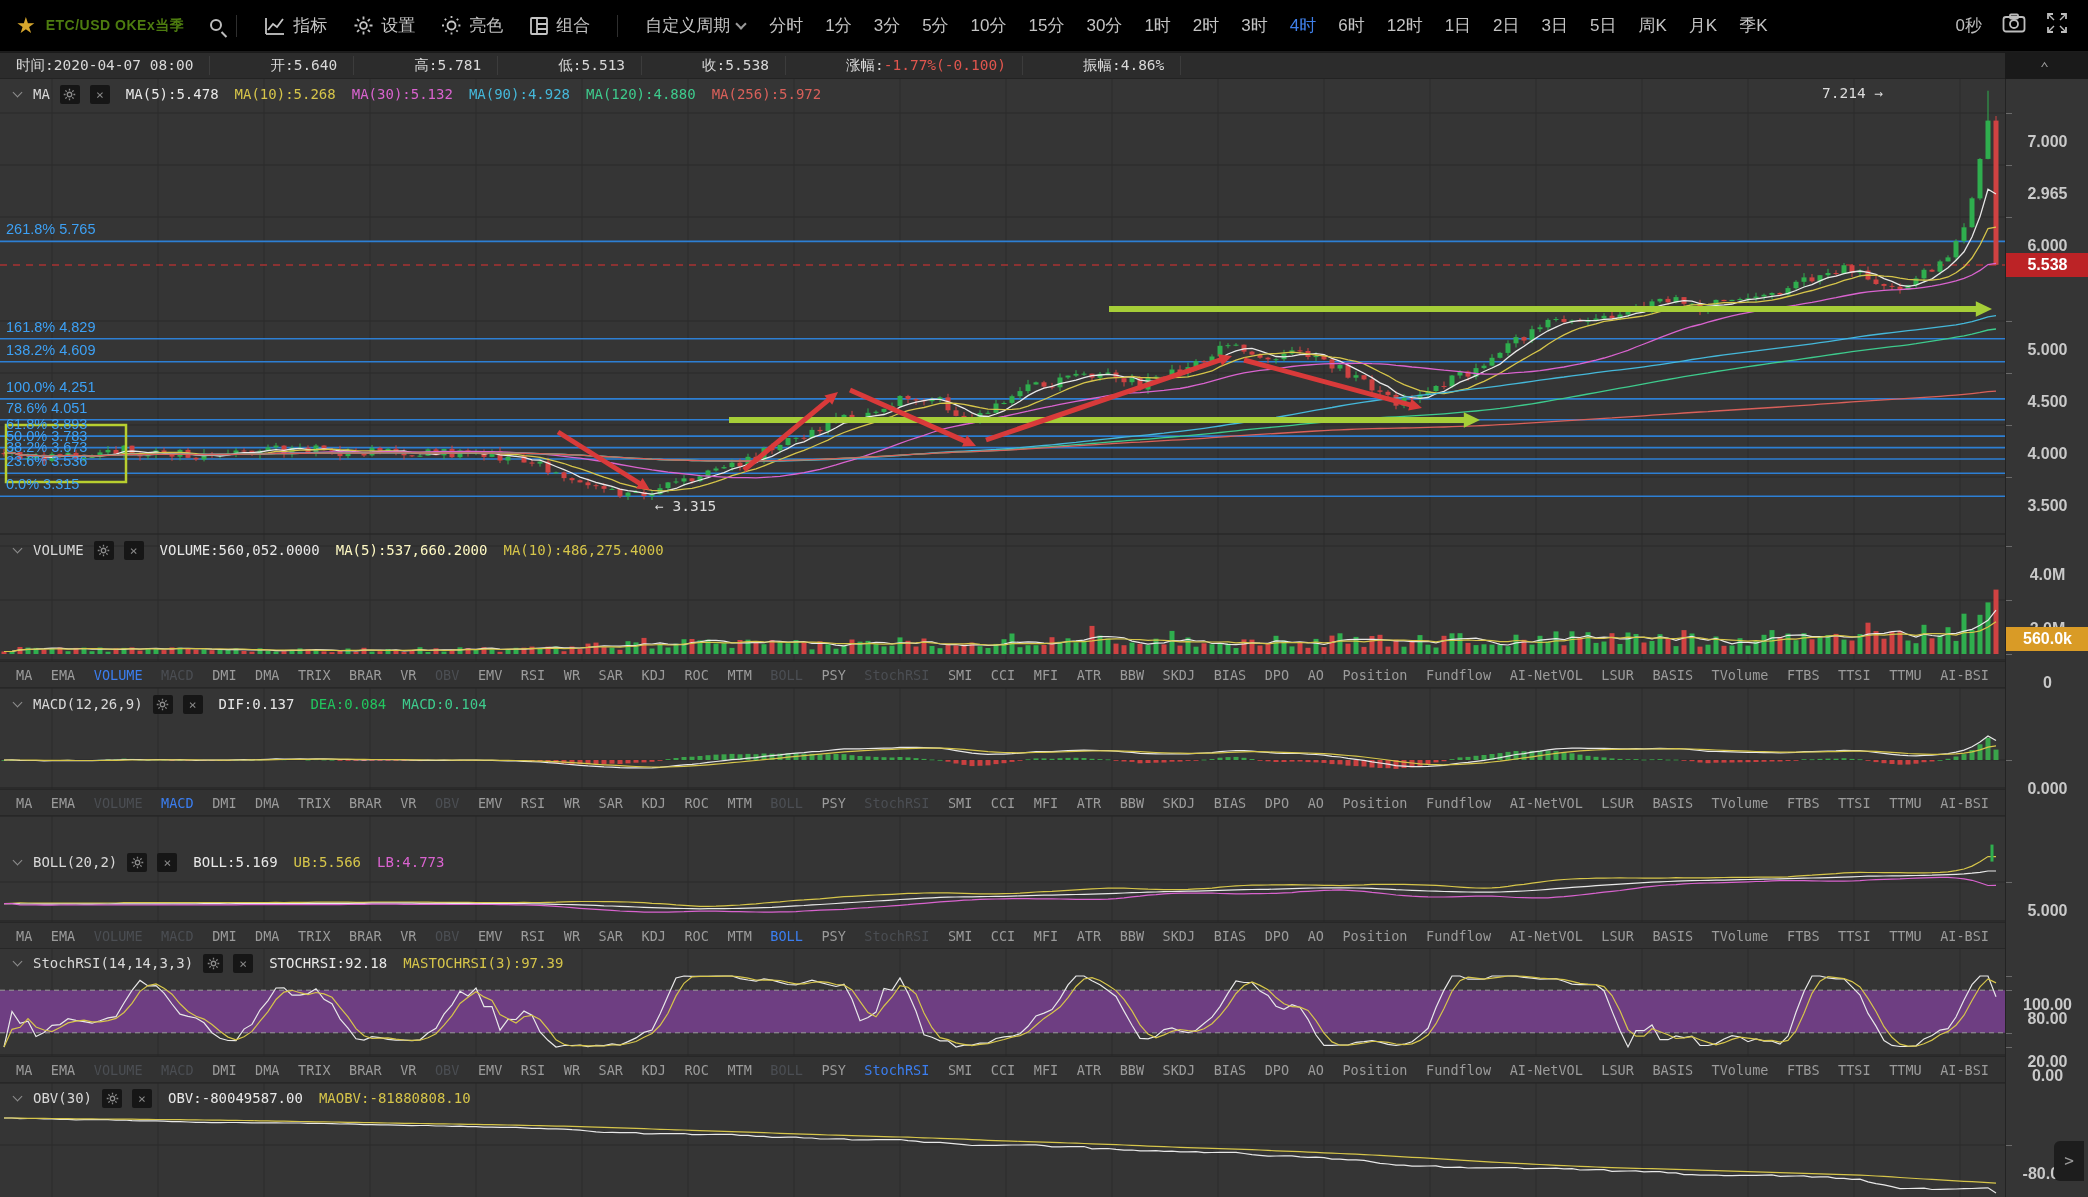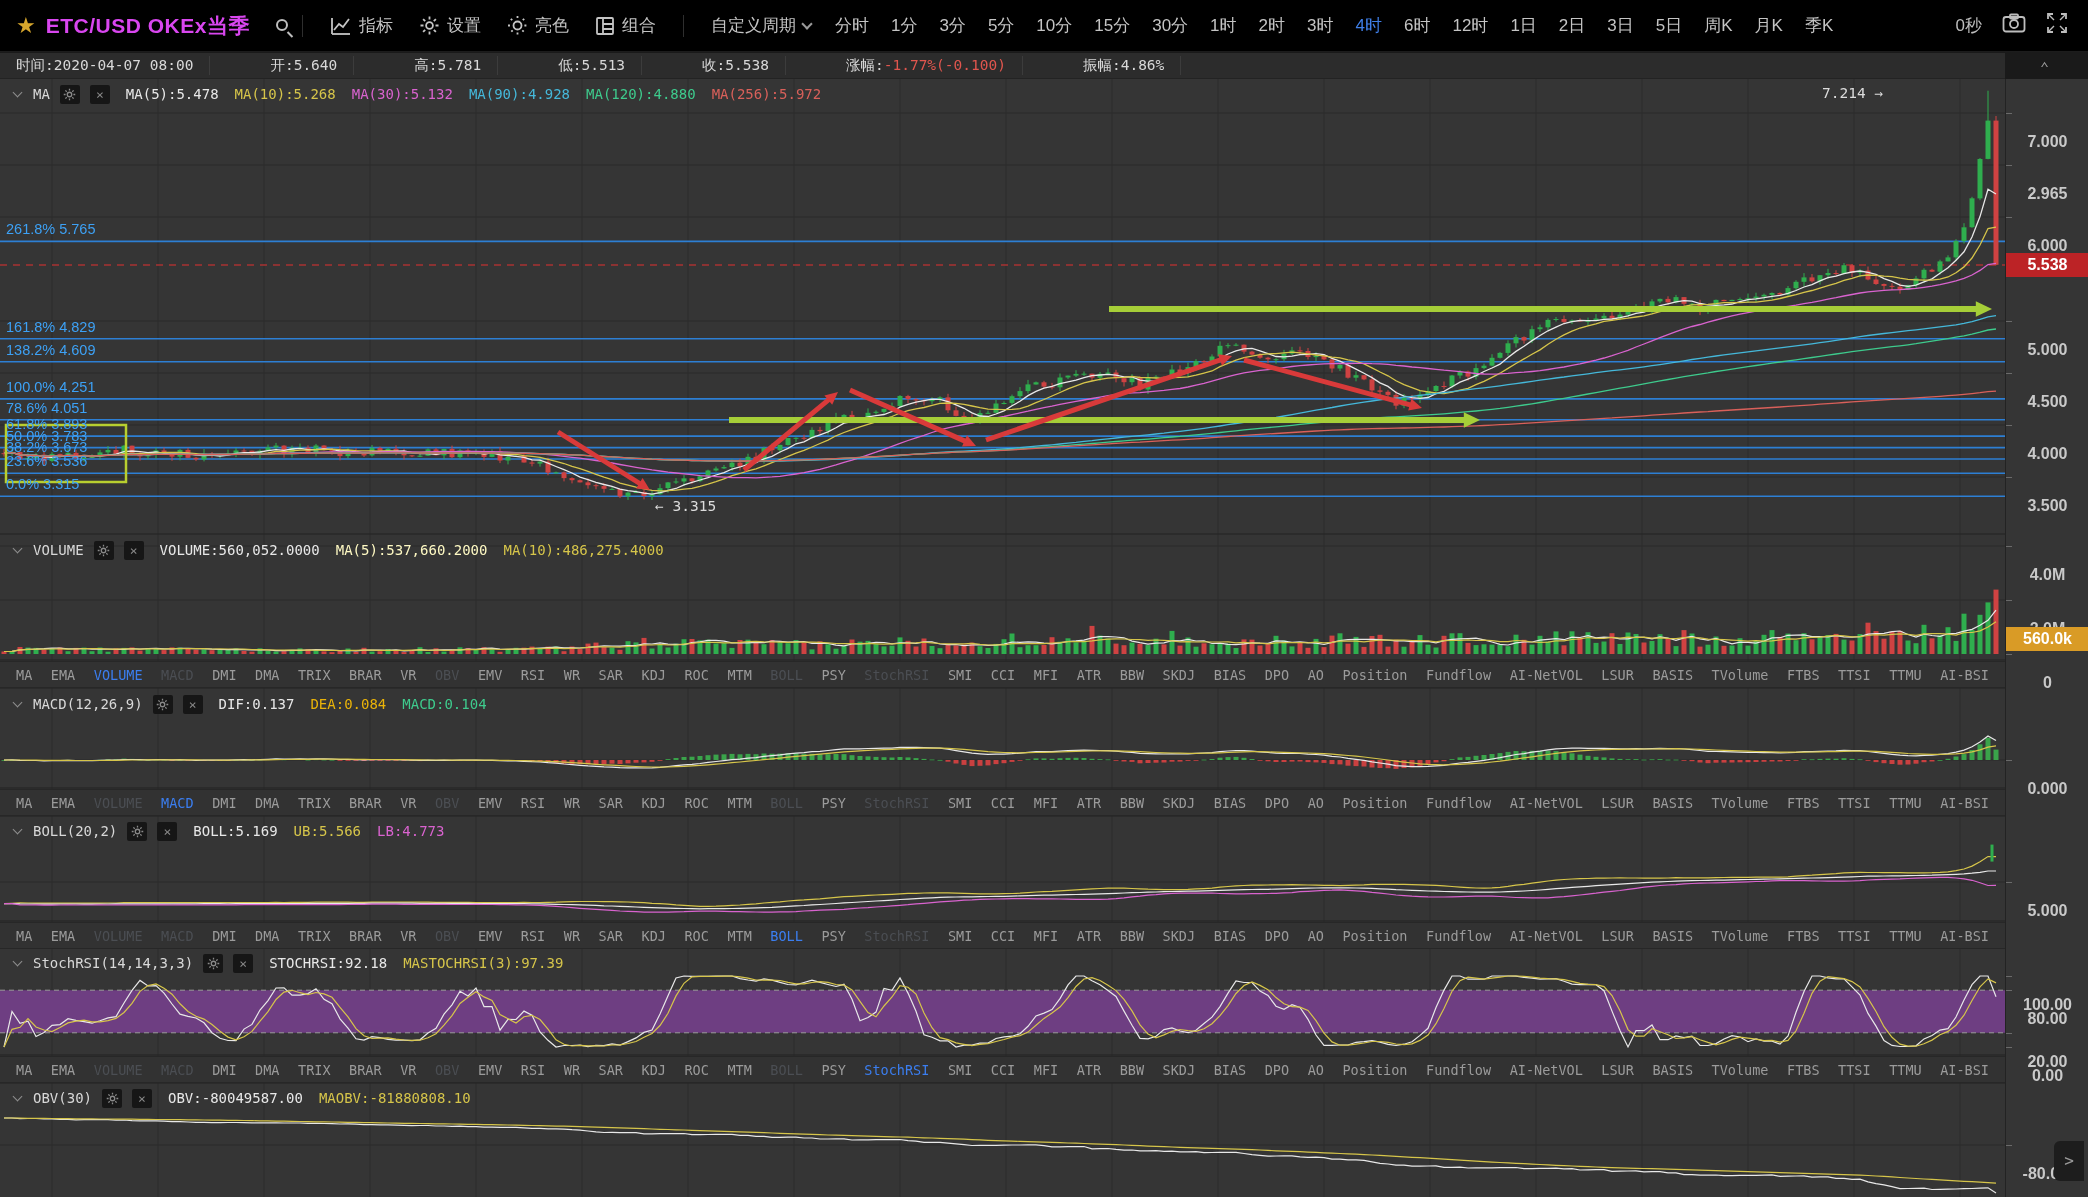--- a/index.html
+++ b/index.html
@@ -5,21 +5,21 @@
   * { margin:0; padding:0; box-sizing:border-box; }
   html,body { background:#1a1a1a; }
   body { width:2088px; height:1197px; position:relative; overflow:hidden;
          font-family:"Liberation Sans", sans-serif; }
 
   
   #toolbar { position:absolute; left:0; top:0; width:2088px; height:52px;
              background:#000; display:flex; align-items:center; color:#cfcfcf;
              border-bottom:1px solid #1c1c1c; font-size:17px; }
   #toolbar .star { color:#d6a62c; font-size:22px; margin:0 10px 0 16px; }
-  #toolbar .symbol { color:#d946ef; font-weight:bold; font-size:21px; letter-spacing:.5px; }
+  #toolbar .symbol { color:#4d7c0f; font-weight:bold; font-size:14px; letter-spacing:.5px; }
   .tb-sep { width:1px; height:22px; background:#2e2e2e; margin:0 14px; }
   .tb-item { display:flex; align-items:center; gap:7px; margin:0 13px; cursor:pointer; color:#c4c4c4; }
   .tb-item svg { display:block; }
   .tf { margin:0 11px; color:#c4c4c4; cursor:pointer; white-space:nowrap; }
   .tf.active { color:#3f7fe8; }
   .tb-right { margin-left:auto; display:flex; align-items:center; gap:20px; padding-right:20px; color:#bdbdbd; }
   .chev-down { width:8px; height:8px; border-right:2px solid #9a9a9a; border-bottom:2px solid #9a9a9a;
                transform:rotate(45deg); display:inline-block; margin-top:-4px; }
   .search-glyph { width:12px; height:12px; border:2px solid #bdbdbd; border-radius:50%; position:relative; display:inline-block; }
   .search-glyph:after { content:""; position:absolute; width:2px; height:7px; background:#bdbdbd;
@@ -1343,24 +1343,24 @@
         <span class="hd-btn">
           <svg width="13" height="13" viewBox="0 0 14 14">
             <g stroke="#8a8a8a" stroke-width="1.4" fill="none">
               <circle cx="7" cy="7" r="2.4"></circle>
               <path d="M7 0.8 v2 M7 11.2 v2 M0.8 7 h2 M11.2 7 h2 M2.6 2.6 l1.4 1.4 M10 10 l1.4 1.4 M11.4 2.6 L10 4 M4 10 l-1.4 1.4"></path>
             </g>
           </svg>
         </span>
         <span class="hd-btn">×</span>
         <span class="hd-val" style="color:#e8e8e8">DIF:0.137</span>
-        <span class="hd-val" style="color:#eab308">DEA:0.084</span>
+        <span class="hd-val" style="color:#22c55e">DEA:0.084</span>
         <span class="hd-val" style="color:#3ecb8d">MACD:0.104</span>
       </div>
-      <div class="pane-header" style="top:740px">
+      <div class="pane-header" style="top:771px">
         <span class="pane-chevron"></span>
         <span>BOLL(20,2)</span>
         <span class="hd-btn">
           <svg width="13" height="13" viewBox="0 0 14 14">
             <g stroke="#8a8a8a" stroke-width="1.4" fill="none">
               <circle cx="7" cy="7" r="2.4"></circle>
               <path d="M7 0.8 v2 M7 11.2 v2 M0.8 7 h2 M11.2 7 h2 M2.6 2.6 l1.4 1.4 M10 10 l1.4 1.4 M11.4 2.6 L10 4 M4 10 l-1.4 1.4"></path>
             </g>
           </svg>
         </span>

